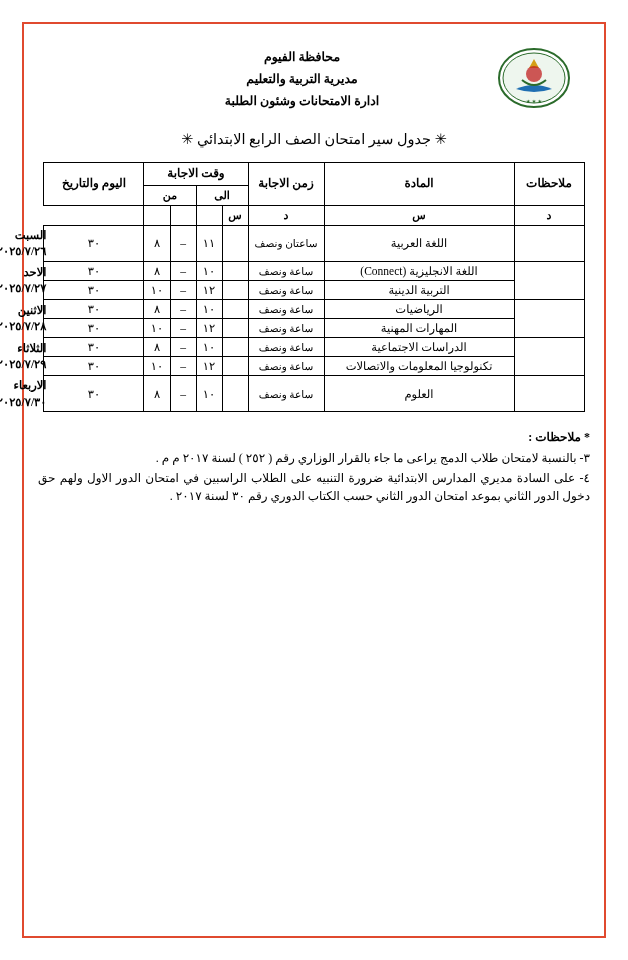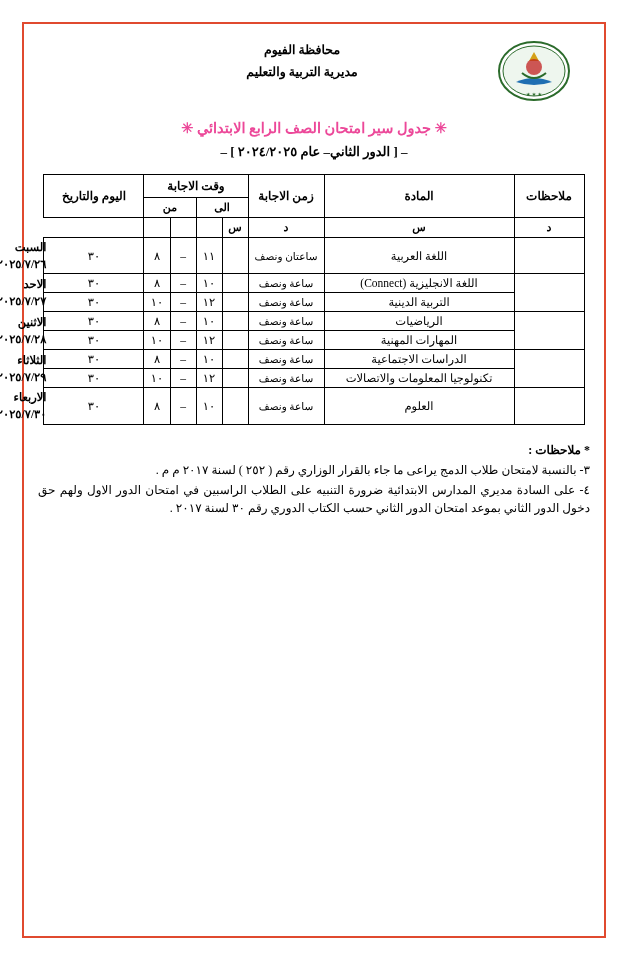--- a/index.html
+++ b/index.html
@@ -15,21 +15,21 @@
     position: relative;
   }
   .page {
     position: absolute;
     left: 22px;
     top: 22px;
     width: 584px;
     height: 916px;
     border: 2px solid #e04a2f;
     box-sizing: border-box;
-    padding: 8px 14px;
+    padding: 15px 14px;
   }
   .inner {
     width: 100%;
     height: 100%;
     position: relative;
   }
   
   .header {
     display: flex;
     flex-direction: row;
@@ -54,22 +54,22 @@
     padding-left: 80px;
   }
   .header-text div { white-space: nowrap; }
 
   
   .title-block {
     text-align: center;
     margin-top: 18px;
   }
   .title-main {
-    color: #ec4899;
-    font-weight: bold;
+    color: #000000;
+    font-weight: normal;
     font-size: 14.5px;
     letter-spacing: 0;
   }
   .title-sub {
     margin-top: 7px;
     font-weight: bold;
     font-size: 13px;
   }
 
   
@@ -137,30 +137,30 @@
           <path d="M20 42 q18 -8 36 0 q-18 6 -36 0 z" fill="#1f6fb2"></path>
           <path d="M38 12 l5 9 h-10 z" fill="#d4a017"></path>
           <circle cx="38" cy="27" r="8" fill="#c02020" opacity="0.75"></circle>
           <path d="M26 33 q12 10 24 0" stroke="#2b6b2b" stroke-width="2" fill="none"></path>
           <text x="38" y="56" font-size="5" text-anchor="middle" fill="#2b6b2b">★ ★ ★</text>
         </svg>
       </div>
       <div class="header-text">
         <div>محافظة الفيوم</div>
         <div>مديرية التربية والتعليم</div>
+        <div>ادارة الامتحانات وشئون الطلبة</div>
       </div>
     </div>
 
     <div class="title-block">
       <div class="title-main">
         <span>✳</span>
         <span>جدول سير امتحان الصف الرابع الابتدائي</span>
         <span>✳</span>
       </div>
-      <div class="title-sub">– [ الدور الثاني– عام ٢٠٢٤/٢٠٢٥ ] –</div>
     </div>
 
     <table class="sched">
       <colgroup>
         <col class="col-notes">
           <col class="col-subject">
           <col class="col-dur">
         <col class="col-unit">
           <col class="col-unit">
           <col class="col-unit">

